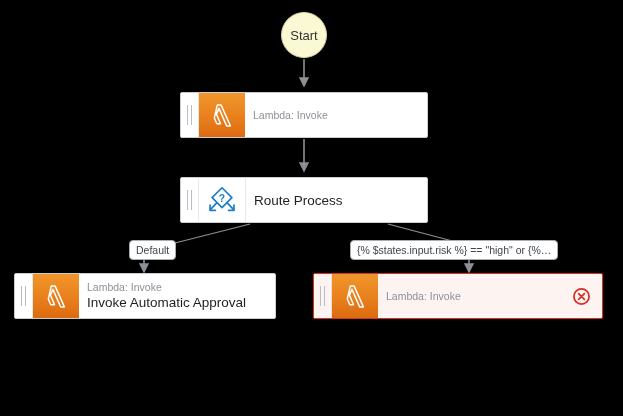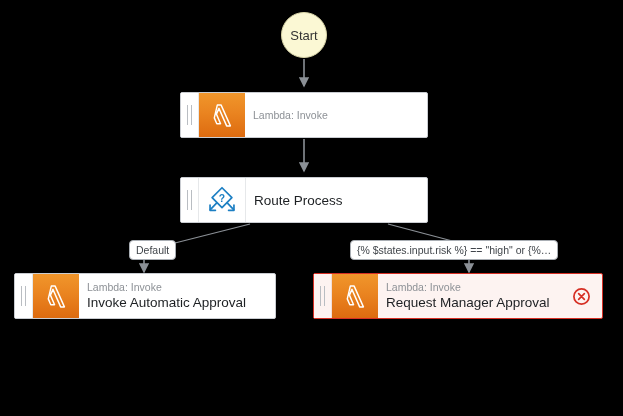--- a/index.html
+++ b/index.html
@@ -241,21 +241,20 @@
         <i></i>
     </div>
     <div class="tile lambda">
       <svg width="27" height="27" viewBox="0 0 28 28" xmlns="http://www.w3.org/2000/svg">
         <path d="M8.6 3.2 h4.0 l9.6 21.6 h-3.9 l-8.0 -18.2 -2.6 6.0 4.3 9.9
                  h-3.9 l-2.6 -6.0 z" fill="none" stroke="#ffffff" stroke-width="1.5" stroke-linejoin="round"></path>
       </svg>
     </div>
     <div class="labels">
       <div class="sub">Lambda: Invoke</div>
-      <div class="title">Request Manager Approval</div>
     </div>
     <div class="err-icon">
       <svg width="19" height="19" viewBox="0 0 20 20" xmlns="http://www.w3.org/2000/svg">
         <circle cx="10" cy="10" r="8" fill="none" stroke="#d62f24" stroke-width="1.8"></circle>
         <path d="M7 7 L13 13 M13 7 L7 13" stroke="#d62f24" stroke-width="1.8" stroke-linecap="round"></path>
       </svg>
     </div>
   </div>
 
 

